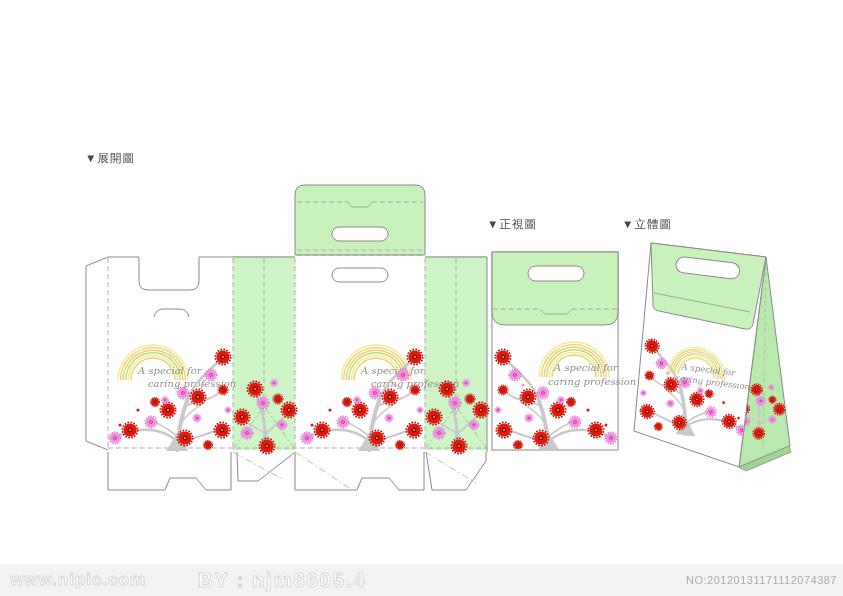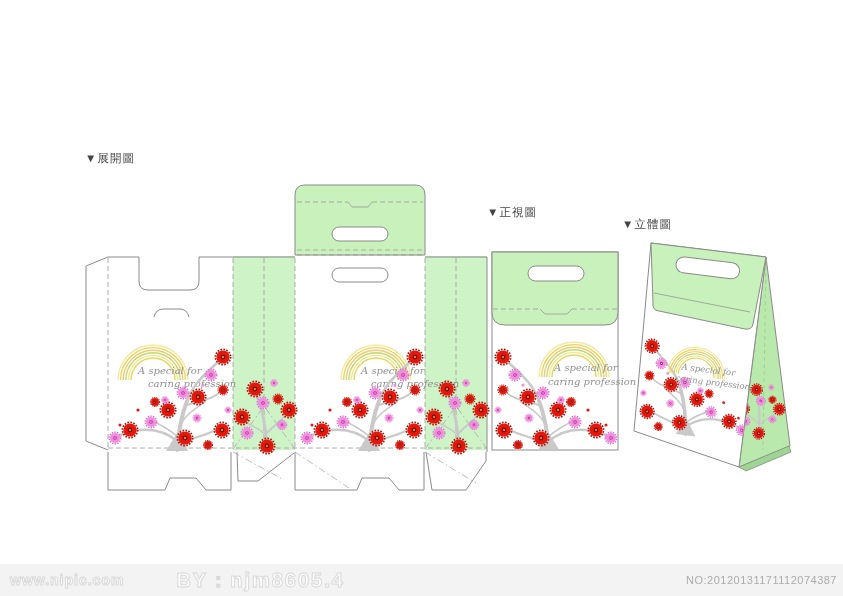--- a/index.html
+++ b/index.html
@@ -10,38 +10,38 @@
   }
   .view-label{
     position:absolute;
     font-size:11.5px;
     color:#454545;
     letter-spacing:1px;
     white-space:nowrap;
     text-align:right;
   }
   #label-unfolded{left:85px;top:151px;}
-  #label-front{left:487px;top:205px;}
+  #label-front{left:487px;top:217px;}
   #label-perspective{left:622px;top:217px;}
   #art{position:absolute;left:0;top:0;}
   
   #footer{
     position:absolute;left:0;bottom:0;width:843px;height:32px;
     background:#f3f3f3;
     display:flex;align-items:center;
   }
   .wm{
     color:#ffffff;
     -webkit-text-stroke:1px #d9d9d9;
     text-shadow:0 0 1px #e3e3e3;
     font-weight:bold;
     white-space:nowrap;
   }
   #site-name{font-size:21px;margin-left:10px;letter-spacing:3px;}
-  #site-url{font-size:14px;margin-left:10px;letter-spacing:1px;}
+  #site-url{font-size:17px;margin-left:10px;letter-spacing:1px;}
   #author{font-size:20px;margin-left:52px;letter-spacing:2px;font-weight:bold;}
   #serial{
     position:absolute;right:6px;bottom:10px;
     font-size:11px;color:#ababab;font-weight:normal;letter-spacing:0.5px;
   }
   svg text.slogan{
     font-family:"DejaVu Serif", serif;
     font-style:italic;
     fill:#8f8f8f;
   }

